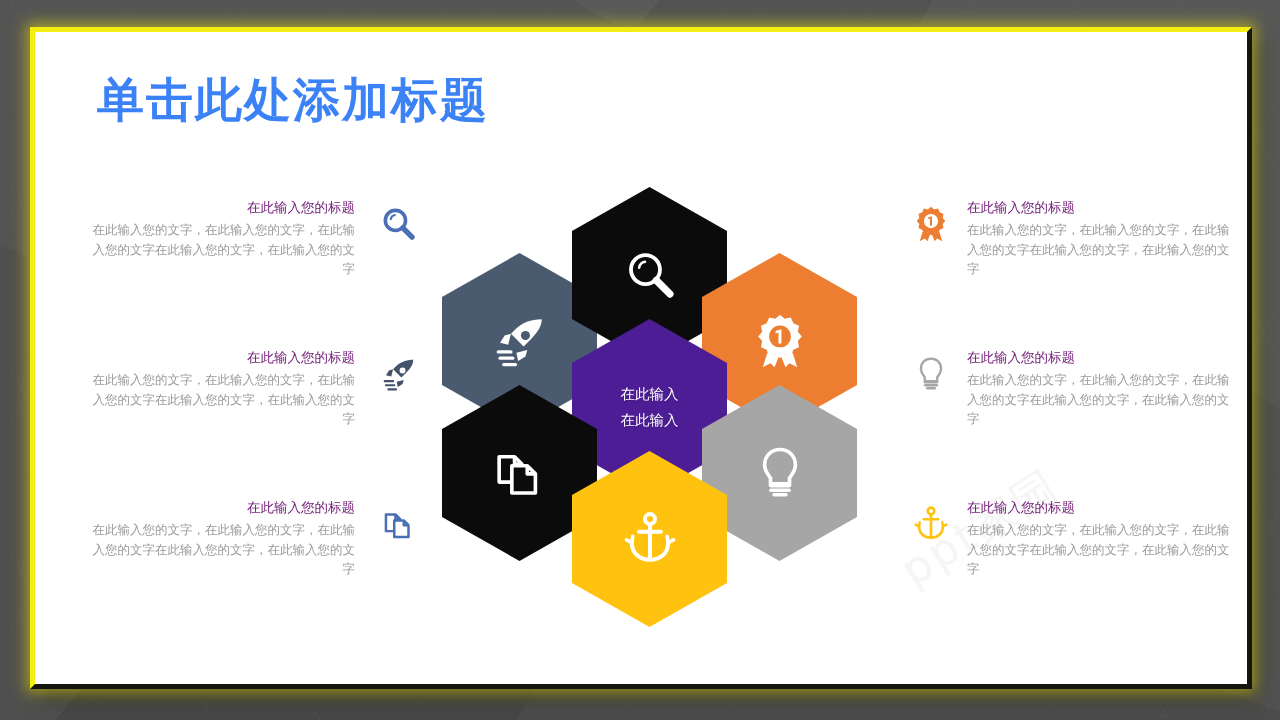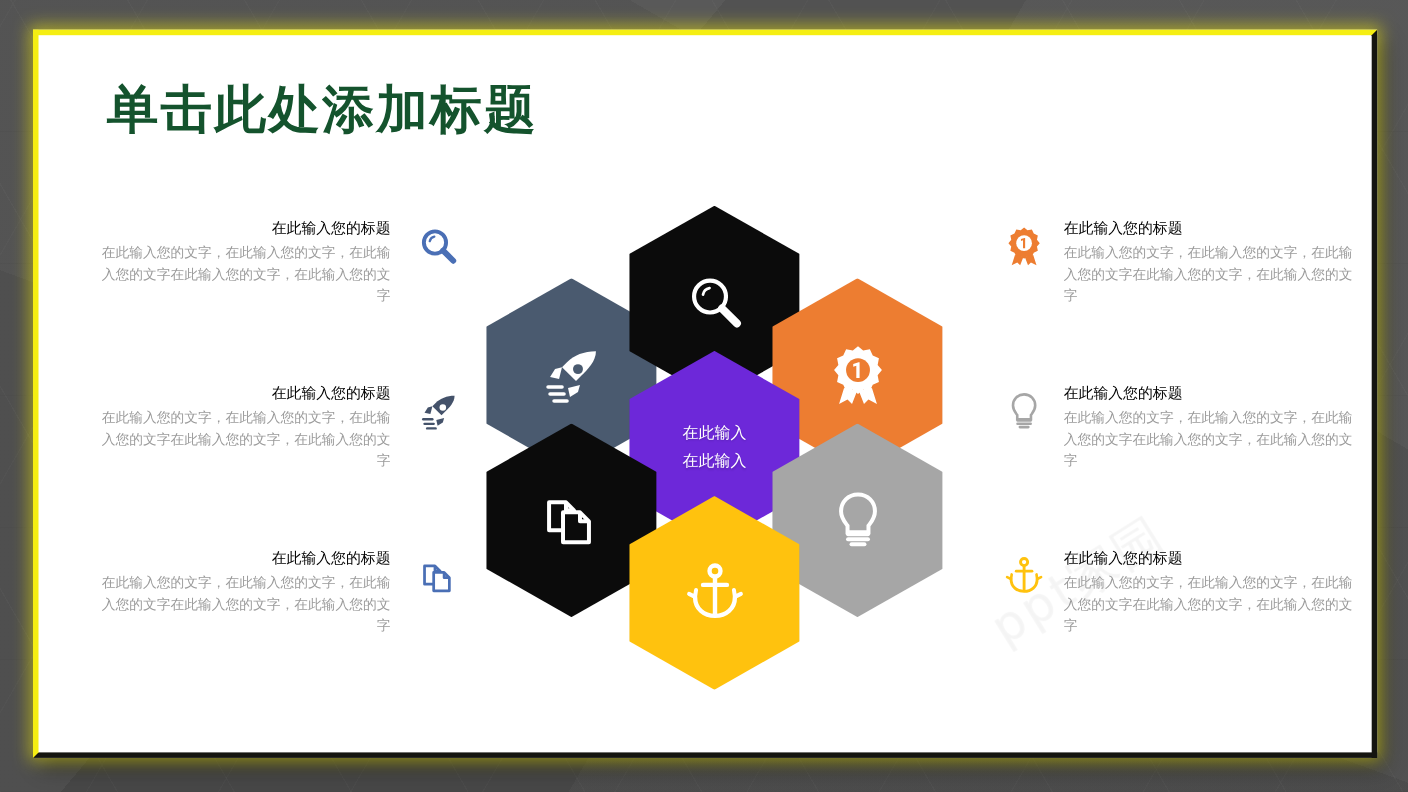--- a/index.html
+++ b/index.html
@@ -42,41 +42,41 @@
     border-right:5px solid #151510;
     border-bottom:5px solid #151510;
     box-shadow: 0 0 14px 4px rgba(245,238,18,.55), 6px 8px 18px rgba(0,0,0,.45);
   }
 
   #page-title {
     position:absolute;
     left:62px; top:42px;
     font-size:47px;
     line-height:1.1;
-    color:#14532d;
+    color:#3b82f6;
     letter-spacing:2px;
     white-space:nowrap;
     font-family:"DejaVu Sans","Liberation Sans",sans-serif;
   }
 
   
   .side-col { position:absolute; top:166px; width:330px; }
   #col-left  { left:48px;  }
   #col-right { left:868px; }
 
   .info-block { position:relative; height:150px; }
   .info-block .texts { width:272px; }
   #col-left .info-block .texts { text-align:right; }
   #col-right .info-block .texts { text-align:left; }
 
   #col-left  .info-block .texts { margin-left:0; }
   #col-right .info-block .texts { margin-left:64px; }
 
   .blk-title {
-    font-size:13.5px; color:#000000; line-height:19px;
+    font-size:13.5px; color:#701a75; line-height:19px;
     margin-bottom:4px;
   }
   .blk-body {
     font-size:12.5px; color:#9b9b9b; line-height:19.5px;font-family:Liberation Serif, serif;
   }
 
   .blk-icon {
     position:absolute; top:4px;
     width:44px; height:44px;
     display:flex; align-items:center; justify-content:center;
@@ -232,21 +232,21 @@
         <svg viewBox="0 0 64 64">
           <path fill="#ffffff" d="M32 3l5.2 4.4 6.7-1.3 2.9 6.2 6.2 2.9-1.3 6.7L56 27l-4.3 5.1 1.3 6.7-6.2 2.9-2.9 6.2-6.7-1.3L32 51l-5.2-4.4-6.7 1.3-2.9-6.2-6.2-2.9 1.3-6.7L8 27l4.3-5.1-1.3-6.7 6.2-2.9 2.9-6.2 6.7 1.3z"></path>
           <circle cx="32" cy="27" r="12" fill="#ED7D31"></circle>
           <path fill="#ffffff" d="M33.6 19.2v15.6h-3.3V22.6l-3.1 1v-2.8l5.4-1.6z"></path>
           <path fill="#ffffff" d="M18 45l-5 16 8.5-4.5L26 61l5.2-13.4z"></path>
           <path fill="#ffffff" d="M46 45l5 16-8.5-4.5L38 61l-5.2-13.4z"></path>
         </svg>
       </span>
     </div>
 
-    <div class="hex" id="hex-center" style="background:#6d28d9">
+    <div class="hex" id="hex-center" style="background:#4c1d95">
       <div class="hex-label">
         <div>在此输入</div>
         <div>在此输入</div>
       </div>
     </div>
 
     <div class="hex" id="hex-lowleft" style="background:#0B0B0B">
       <span class="hex-icon">
         <svg viewBox="0 0 64 64" fill="none" stroke="#ffffff" stroke-width="4" stroke-linejoin="round">
           <path d="M9 14 h17 l8 8 v20 h-25 z"></path>

